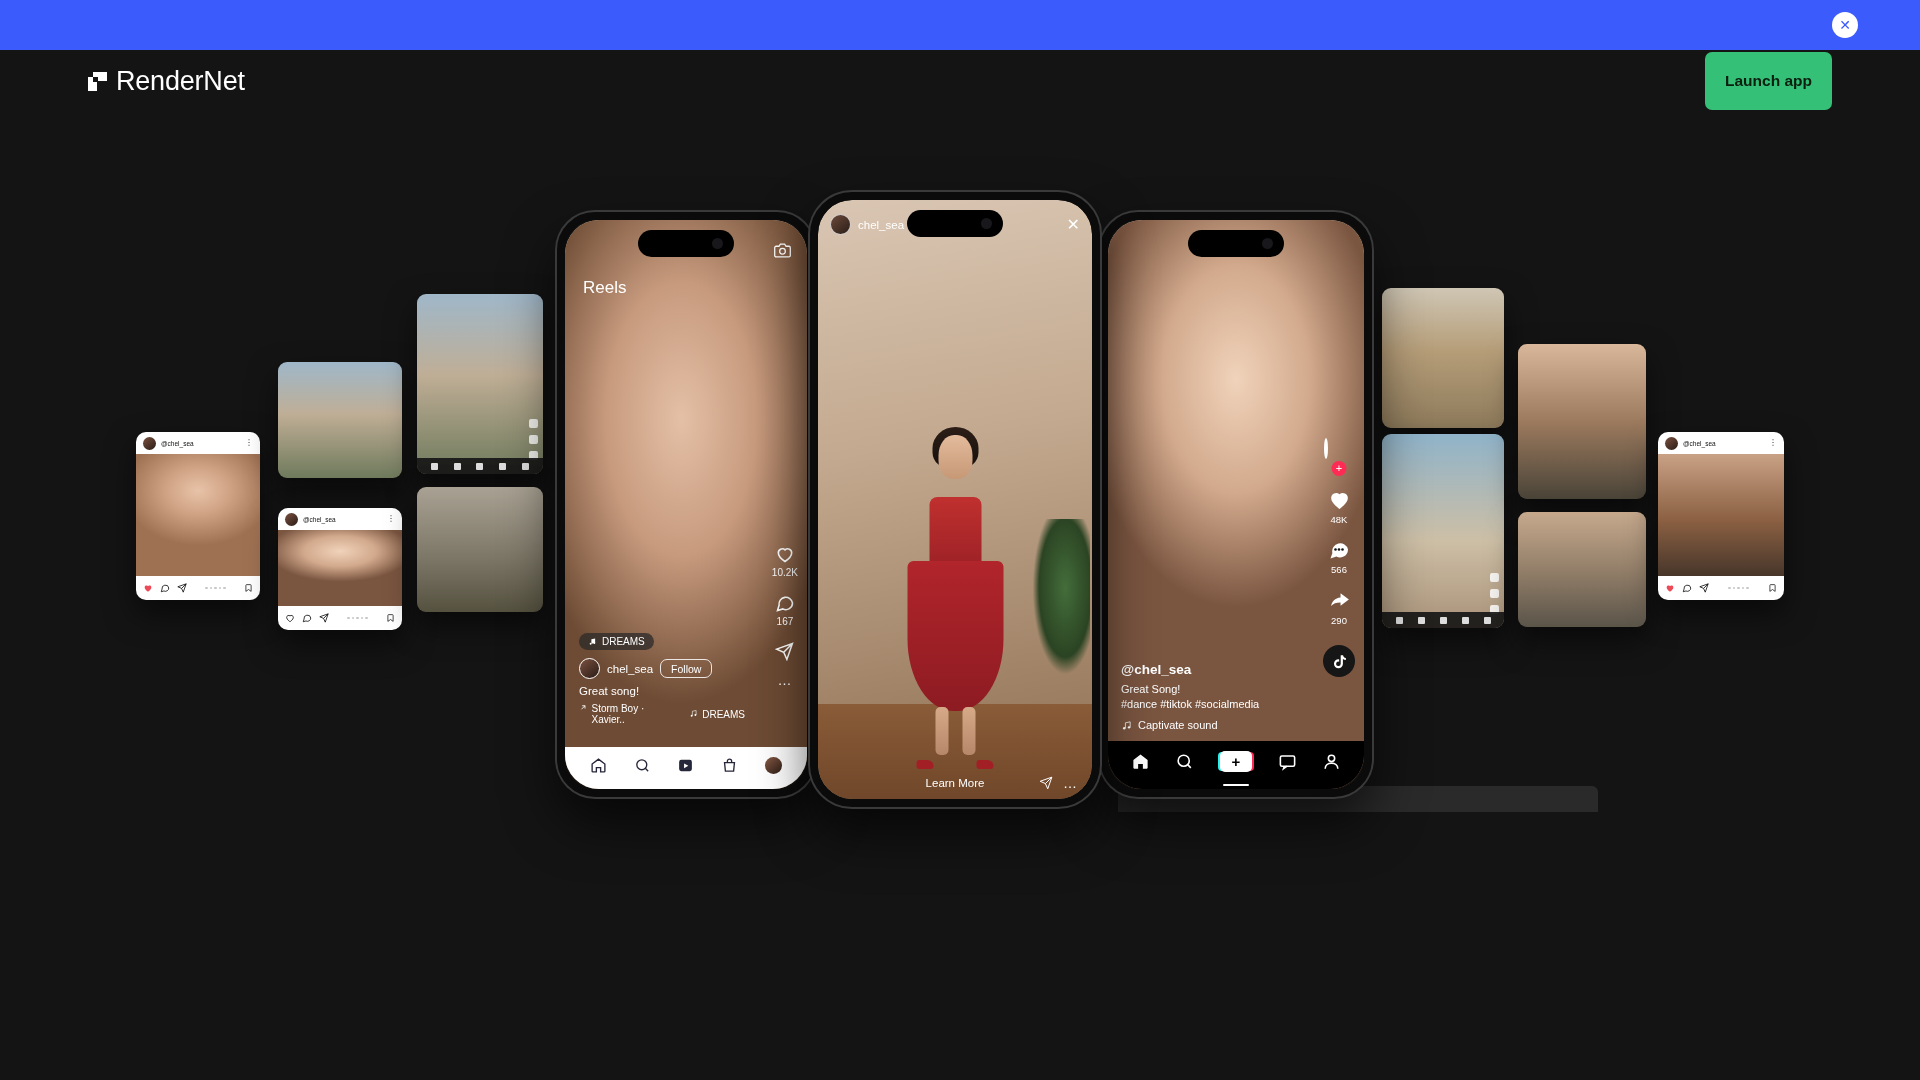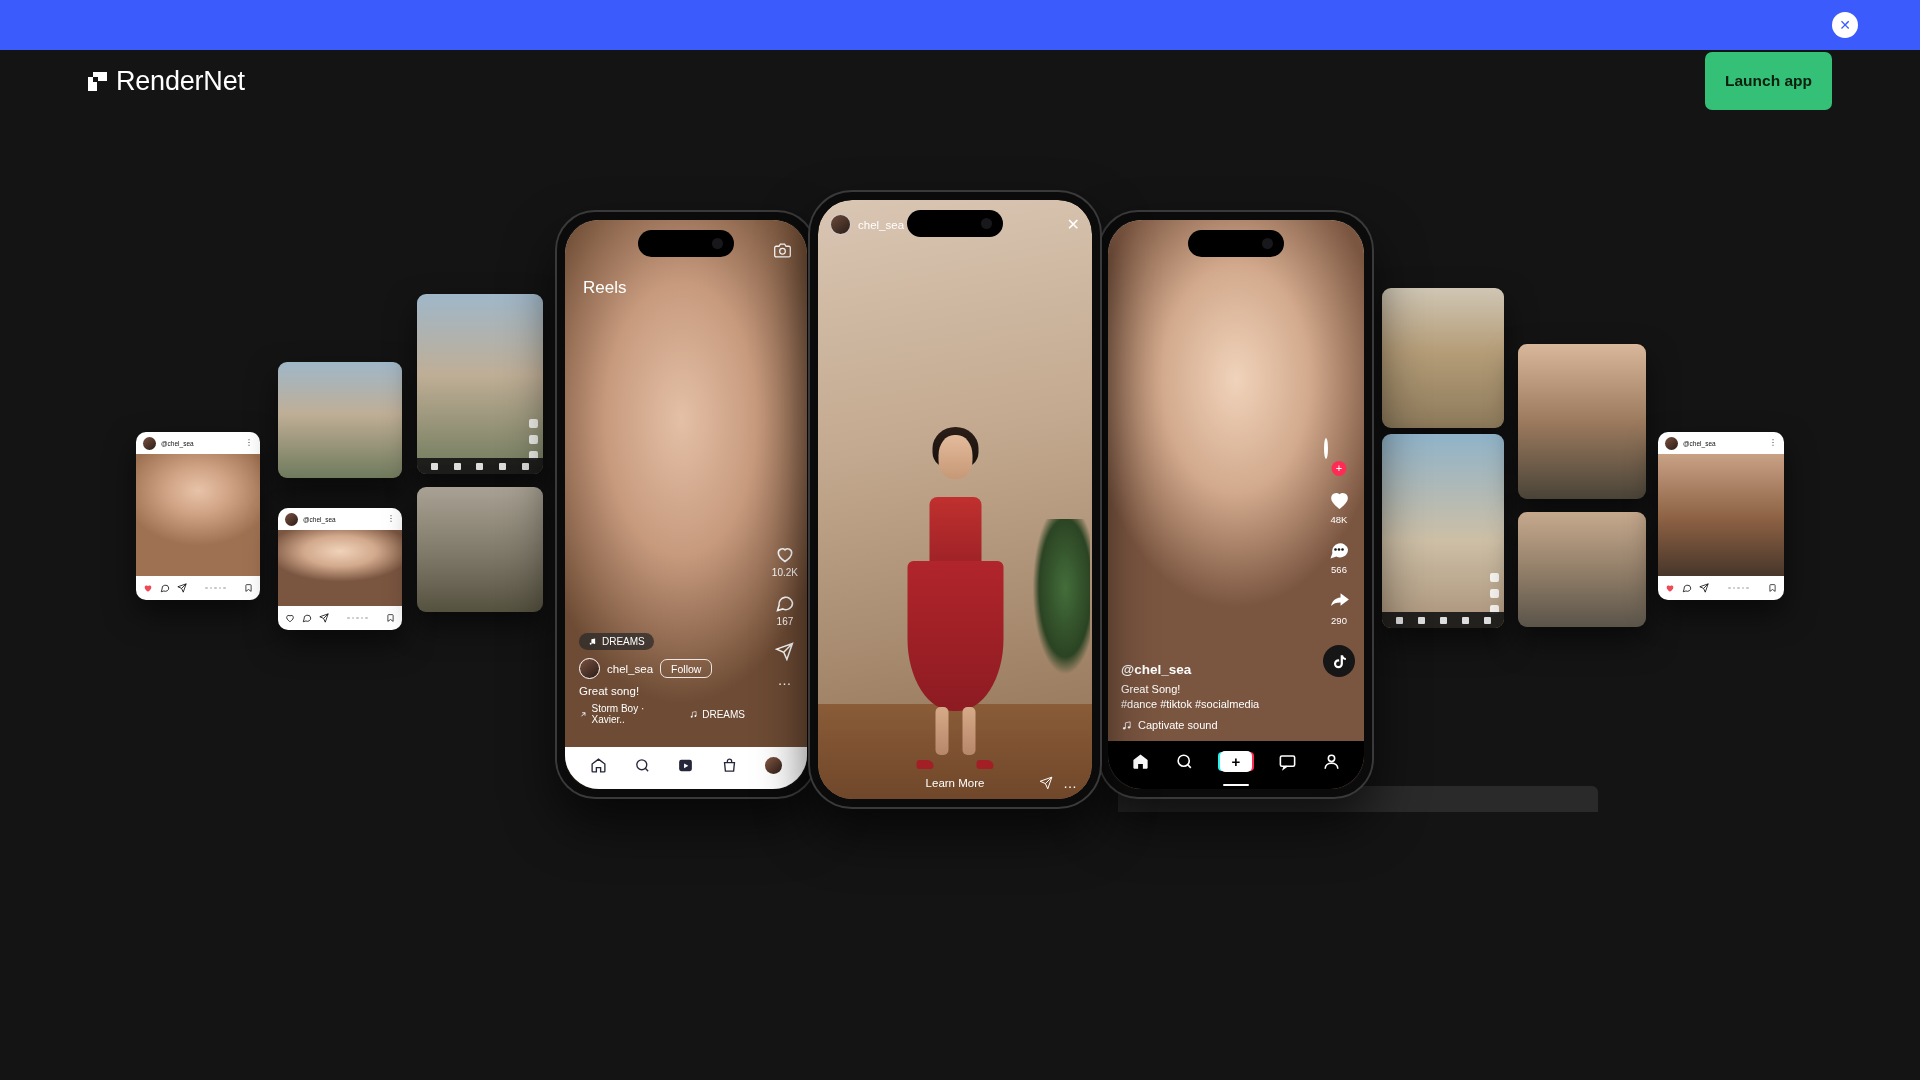--- a/index.html
+++ b/index.html
@@ -209,21 +209,21 @@
   .reels-av { width:21px;height:21px;border-radius:50%;
     background:linear-gradient(140deg,#7b5140,#2a1c16); border:1px solid #fff; flex:none; }
   .reels-name { font-size:11.5px; }
   .follow-btn {
     border:1px solid rgba(255,255,255,.85); border-radius:7px;
     padding:2.5px 10px; font-size:10.5px; color:#fff; background:transparent;
     font-family:"Liberation Sans", sans-serif; cursor:pointer;
   }
   .reels-caption { font-size:11.5px; margin-bottom:6px; }
   .reels-audio { display:flex; align-items:center; gap:14px; font-size:10px; }
-  .reels-audio span { display:flex; align-items:center; gap:4px; }
+  .reels-audio span { display:flex; align-items:flex-start; gap:4px; }
   .ig-navbar {
     position:absolute; bottom:0; left:0; right:0; height:42px; z-index:11;
     background:#fff; display:flex; align-items:center; justify-content:space-around;
     padding: 0 12px 6px;
   }
   .ig-navbar .nav-ic { color:#26263a; }
   .nav-avatar { width:17px;height:17px;border-radius:50%;
      background:linear-gradient(140deg,#8a5b46,#2b1d16); }
 
   

